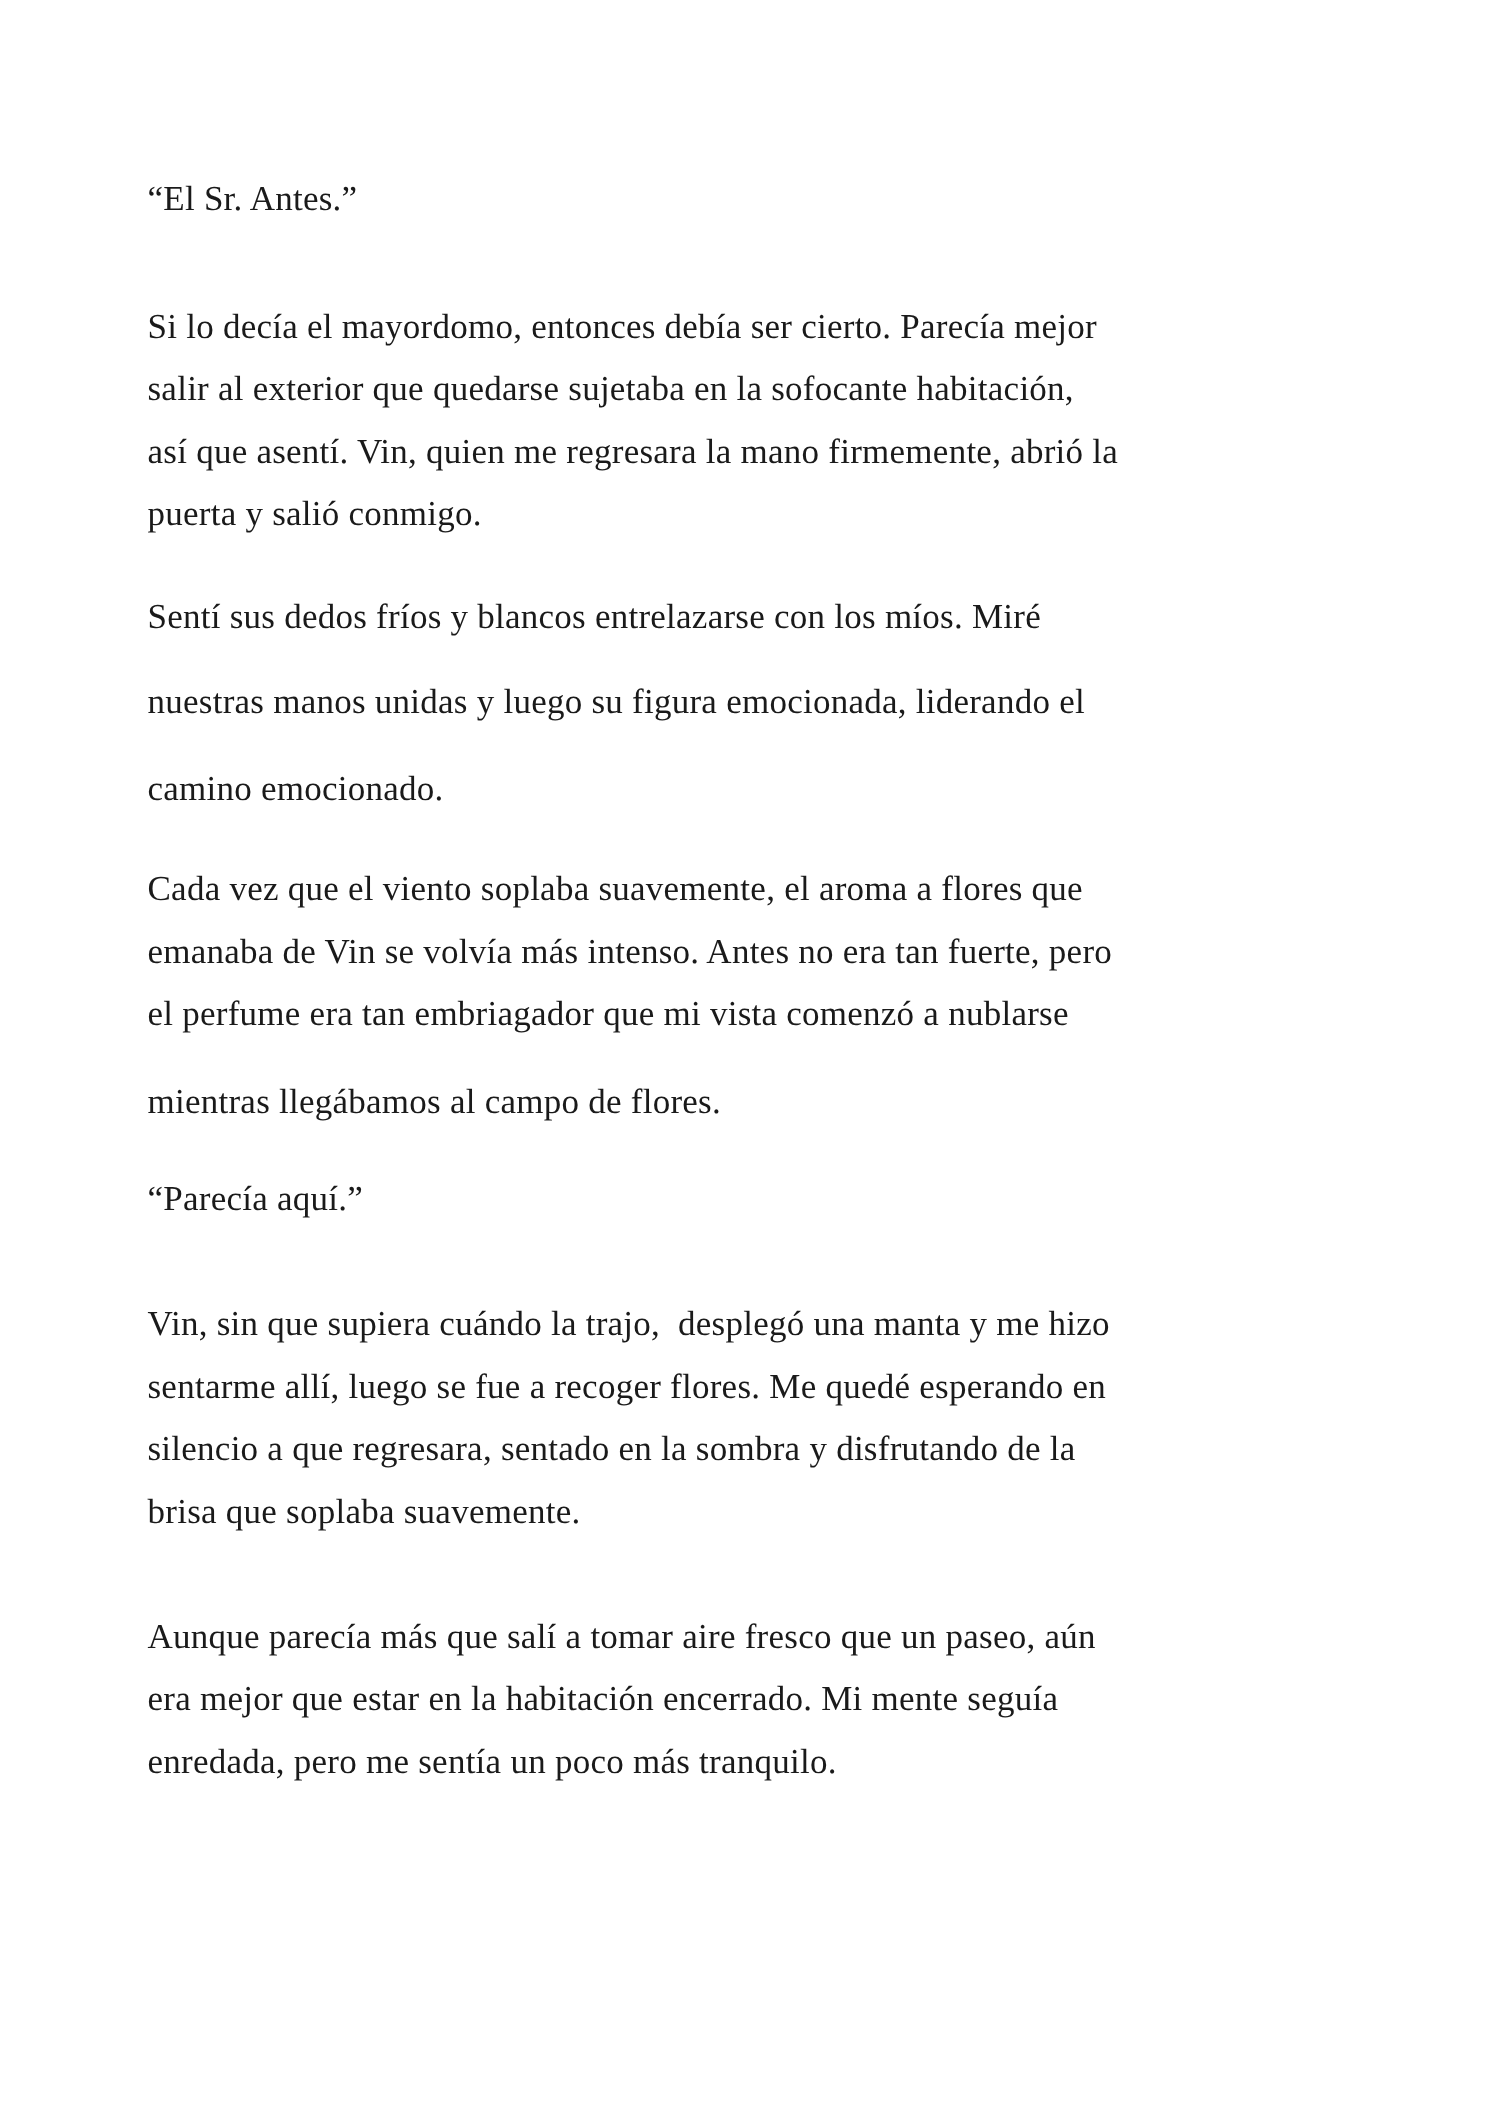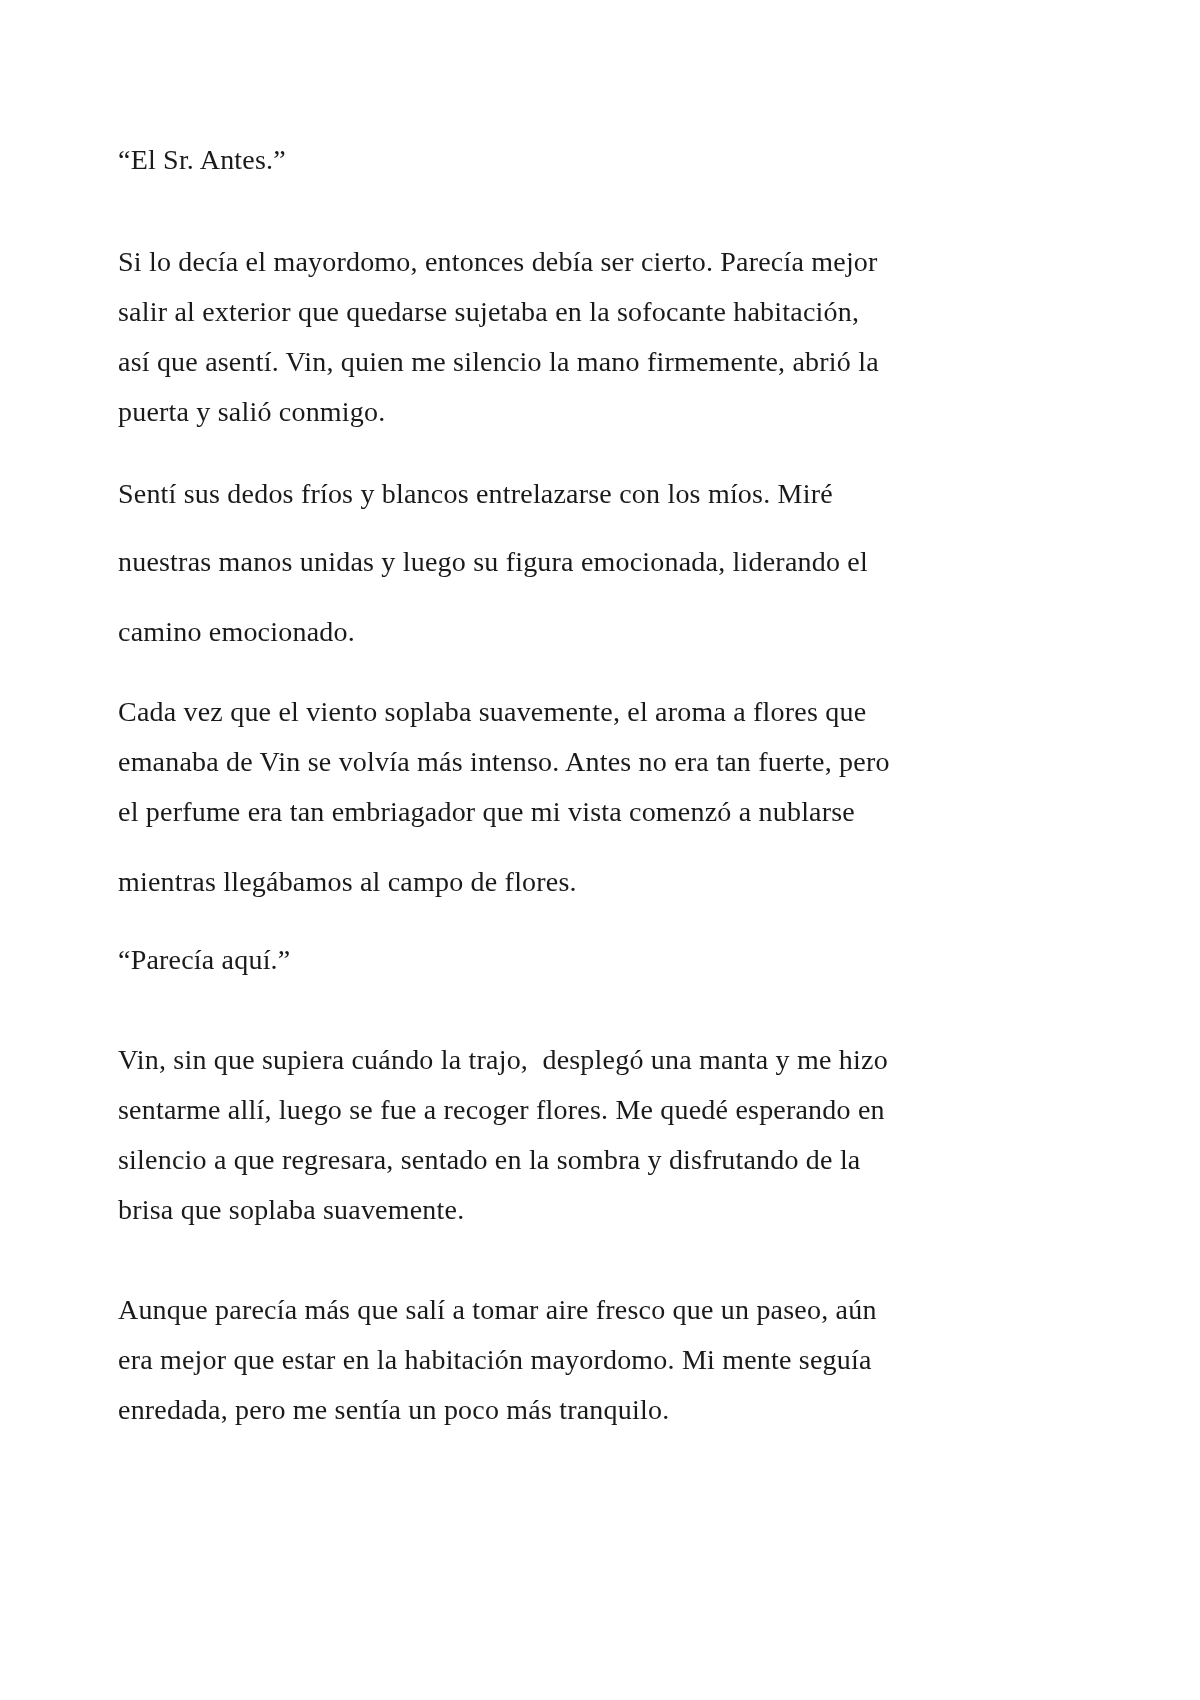--- a/index.html
+++ b/index.html
@@ -33,35 +33,35 @@
   </style>
 </head>
 <body>
 
 <div class="page">
 
   <div class="line" style="top:142px">“El Sr. Antes.”</div>
 
   <div class="line" style="top:244px">Si lo decía el mayordomo, entonces debía ser cierto. Parecía mejor</div>
   <div class="line" style="top:294px">salir al exterior que quedarse sujetaba en la sofocante habitación,</div>
-  <div class="line" style="top:344px">así que asentí. Vin, quien me silencio la mano firmemente, abrió la</div>
+  <div class="line" style="top:344px">así que asentí. Vin, quien me regresara la mano firmemente, abrió la</div>
   <div class="line" style="top:394px">puerta y salió conmigo.</div>
 
   <div class="line" style="top:476px">Sentí sus dedos fríos y blancos entrelazarse con los míos. Miré</div>
   <div class="line" style="top:544px">nuestras manos unidas y luego su figura emocionada, liderando el</div>
   <div class="line" style="top:614px">camino emocionado.</div>
 
   <div class="line" style="top:694px">Cada vez que el viento soplaba suavemente, el aroma a flores que</div>
   <div class="line" style="top:744px">emanaba de Vin se volvía más intenso. Antes no era tan fuerte, pero</div>
   <div class="line" style="top:794px">el perfume era tan embriagador que mi vista comenzó a nublarse</div>
   <div class="line" style="top:864px">mientras llegábamos al campo de flores.</div>
 
   <div class="line" style="top:942px">“Parecía aquí.”</div>
 
   <div class="line" style="top:1042px">Vin, sin que supiera cuándo la trajo,  desplegó una manta y me hizo</div>
   <div class="line" style="top:1092px">sentarme allí, luego se fue a recoger flores. Me quedé esperando en</div>
   <div class="line" style="top:1142px">silencio a que regresara, sentado en la sombra y disfrutando de la</div>
   <div class="line" style="top:1192px">brisa que soplaba suavemente.</div>
 
   <div class="line" style="top:1292px">Aunque parecía más que salí a tomar aire fresco que un paseo, aún</div>
-  <div class="line" style="top:1342px">era mejor que estar en la habitación mayordomo. Mi mente seguía</div>
+  <div class="line" style="top:1342px">era mejor que estar en la habitación encerrado. Mi mente seguía</div>
   <div class="line" style="top:1392px">enredada, pero me sentía un poco más tranquilo.</div>
 </div>
 
 </body></html>

